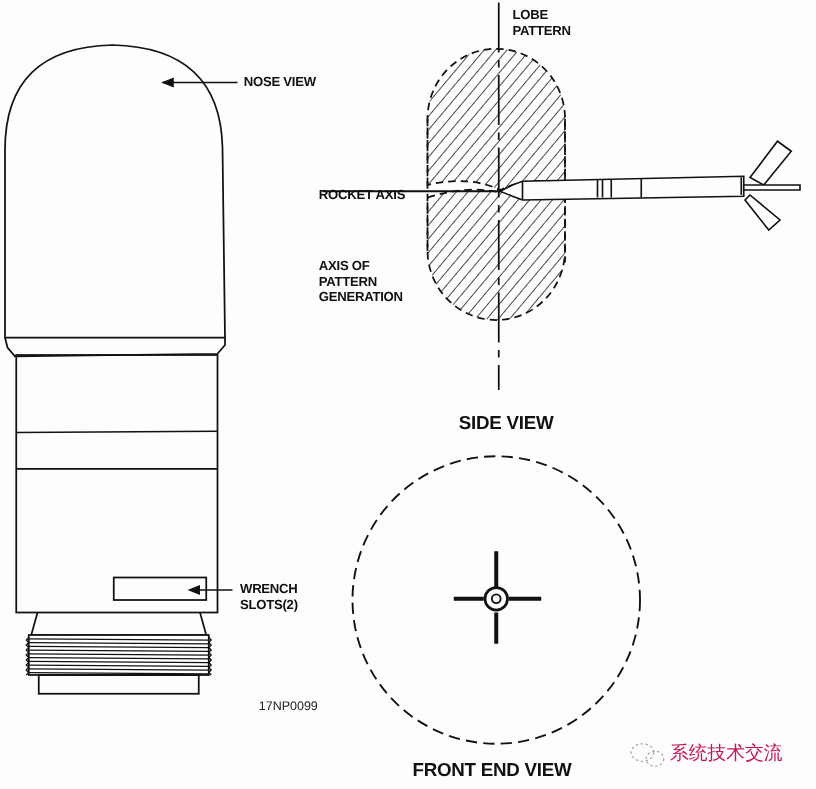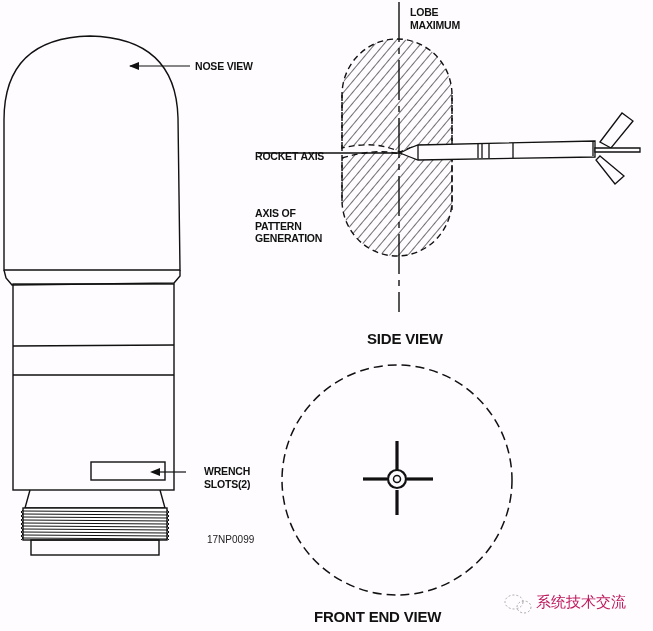--- a/index.html
+++ b/index.html
@@ -103,27 +103,27 @@
     <circle cx="397" cy="479" r="3.5" fill="none" stroke="#111" stroke-width="1.5"></circle>
   </g>
 
   <g stroke="#aaa" stroke-width="1" fill="none" stroke-dasharray="2,2">
     <ellipse cx="514" cy="602" rx="9" ry="7"></ellipse>
     <ellipse cx="524" cy="607" rx="7" ry="6"></ellipse>
   </g>
 </svg>
 
 <div class="lbl" style="left:195px; top:60px;">NOSE VIEW</div>
-<div class="lbl" style="left:204px; top:465px;">WRENCH
+<div class="lbl" style="left:192px; top:465px;">WRENCH
 SLOTS(2)</div>
-<div class="code" style="left:207px; top:534px;">17NP0099</div>
+<div class="code" style="left:207px; top:560px;">17NP0099</div>
 
 <div class="lbl" style="left:410px; top:6px;">LOBE
-MAXIMUM</div>
+PATTERN</div>
 <div class="lbl" style="left:255px; top:150px;">ROCKET AXIS</div>
 <div class="lbl" style="left:255px; top:160px;margin-top:47px;">AXIS OF
 PATTERN
 GENERATION</div>
 
 <div class="title" style="left:367px; top:330px;">SIDE VIEW</div>
-<div class="title" style="left:314px; top:608px;">FRONT END VIEW</div>
+<div class="title" style="left:330px; top:608px;">FRONT END VIEW</div>
 
 <div class="wm" style="left:536px; top:593px;">系统技术交流</div>
 
 </body></html>

